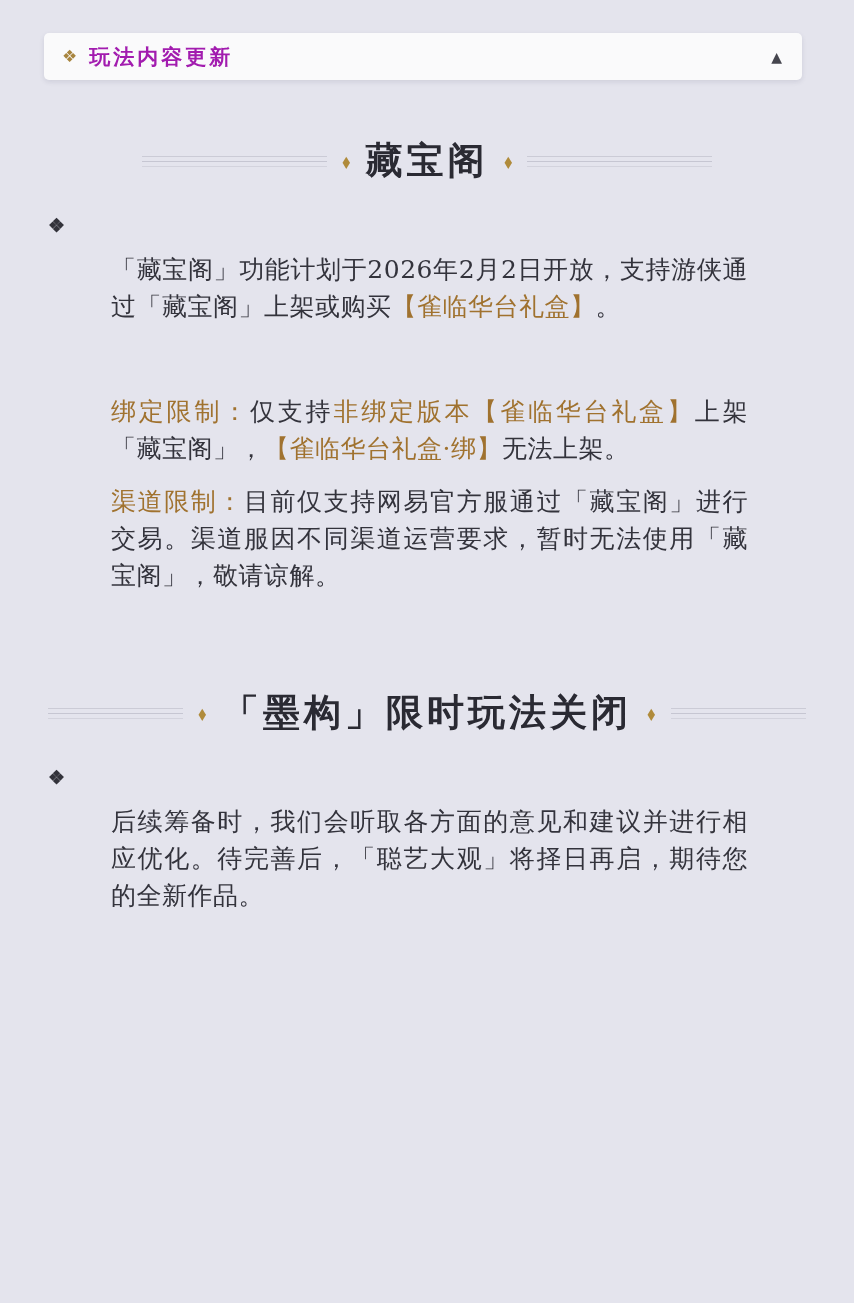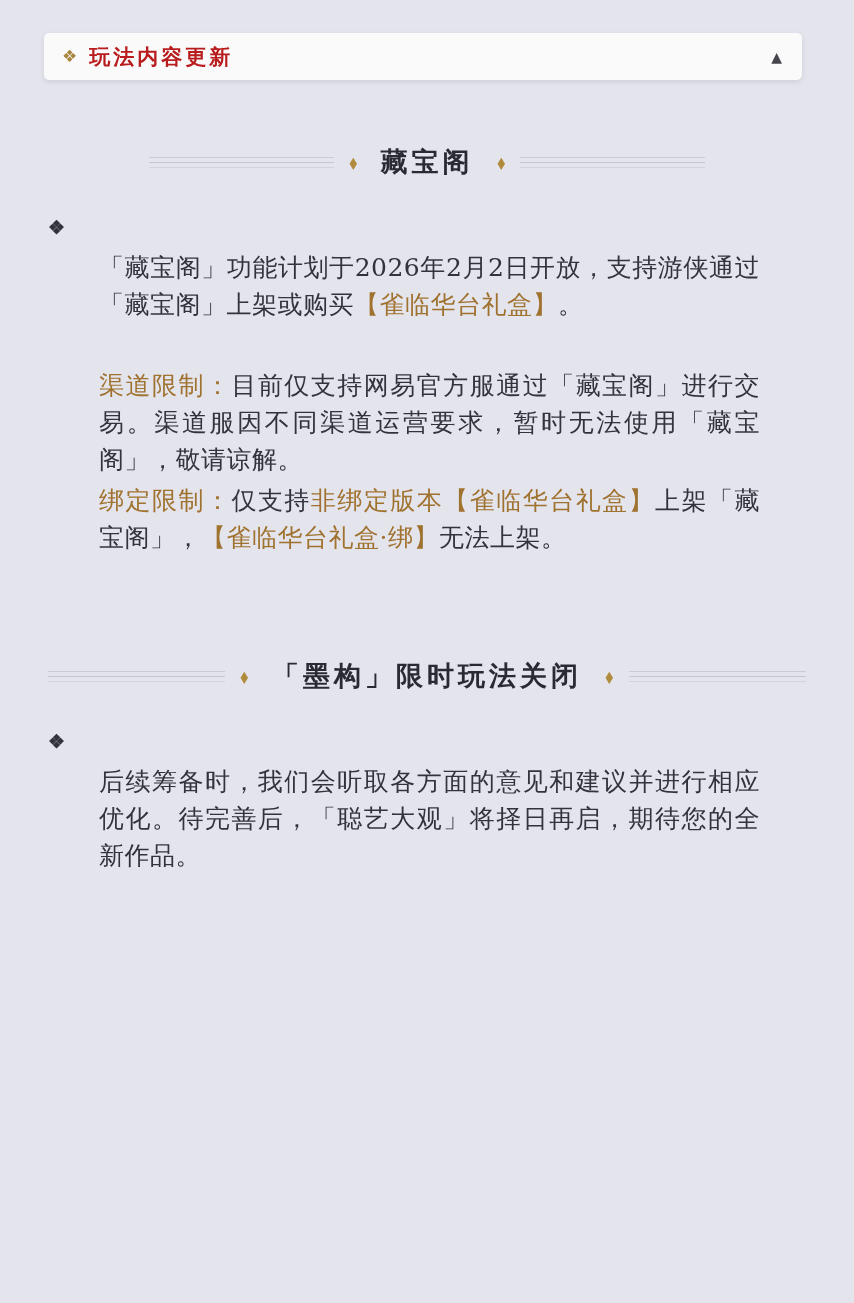--- a/index.html
+++ b/index.html
@@ -19,21 +19,21 @@
     box-shadow:0 2px 5px rgba(60,60,90,.12);
     display:flex;align-items:center;
     padding:0 20px 0 18px;
     box-sizing:border-box;
     cursor:pointer;
   }
   .header-bar .clover{
     color:#a8853f;font-size:17px;line-height:1;margin-right:12px;
   }
   .header-bar .bar-title{
-    font-size:21px;font-weight:bold;color:#b91c1c;letter-spacing:3px;
+    font-size:21px;font-weight:bold;color:#a21caf;letter-spacing:3px;
   }
   .header-bar .collapse{
     margin-left:auto;color:#45454e;font-size:14px;line-height:1;
   }
   
   .main{padding:0 48px;}
   
   .sec-title-row{
     display:flex;align-items:center;justify-content:center;
     gap:14px;
@@ -43,37 +43,37 @@
   .stave{
     flex:1;max-width:185px;height:9px;
     border-top:1px solid #cbcbd6;border-bottom:1px solid #d3d3dd;
     background:linear-gradient(#c6c6d2,#c6c6d2) center/100% 1px no-repeat;
   }
   .dia{
     color:#b08b3b;font-size:14px;line-height:1;
     transform:scale(.7,1.15);
   }
   .sec-title{
-    margin:8px;font-size:27px;font-weight:bold;color:#2a2a33;
+    margin:0;font-size:37px;font-weight:bold;color:#2a2a33;
     letter-spacing:4px;white-space:nowrap;
   }
   
   .blk-heading{
     display:flex;align-items:center;
     margin:30px 0 12px 0;
     font-size:26px;font-weight:bold;color:#26262e;
     letter-spacing:1px;
   }
   .blk-heading .hicon{
     color:#33333b;font-size:19px;margin-right:12px;line-height:1;
   }
   
   .blocks{padding:0 42px 0 47px;}
   .para{
-    margin:4px;font-size:25px;line-height:37px;
+    margin:16px;font-size:25px;line-height:37px;
     text-align:justify;letter-spacing:.5px;color:#33333c;
   }
   .para .gold{color:#a0722f;}
   .spacer{height:36px;}
 </style>
 </head>
 <body>
 
 <div class="header-bar">
   <span class="clover">❖</span>
@@ -92,24 +92,24 @@
       </div>
       <div class="blocks-wrap">
         <h3 class="blk-heading">
           <span class="hicon">❖</span>
         </h3>
         <div class="blocks">
           <p class="para"><span>「藏宝阁」功能计划于2026年2月2日开放，支持游侠通过「藏宝阁」上架或购买</span><span class="gold">【雀临华台礼盒】</span><span>。</span></p>
         </div>
         <div class="spacer"></div>
         <div class="blocks">
-          <p class="para"><span class="gold">渠道限制：</span><span>目前仅支持网易官方服通过「藏宝阁」进行交易。渠道服因不同渠道运营要求，暂时无法使用「藏宝阁」，敬请谅解。</span></p>
+          <p class="para"><span class="gold">绑定限制：</span><span>仅支持</span><span class="gold">非绑定版本【雀临华台礼盒】</span><span>上架「藏宝阁」，</span><span class="gold">【雀临华台礼盒·绑】</span><span>无法上架。</span></p>
         </div>
         <div class="blocks">
-          <p class="para"><span class="gold">绑定限制：</span><span>仅支持</span><span class="gold">非绑定版本【雀临华台礼盒】</span><span>上架「藏宝阁」，</span><span class="gold">【雀临华台礼盒·绑】</span><span>无法上架。</span></p>
+          <p class="para"><span class="gold">渠道限制：</span><span>目前仅支持网易官方服通过「藏宝阁」进行交易。渠道服因不同渠道运营要求，暂时无法使用「藏宝阁」，敬请谅解。</span></p>
         </div>
       </div>
     </section>
     <section class="sec sec-2">
       <div class="sec-title-row">
         <span class="stave"></span>
         <span class="dia">◆</span>
         <h2 class="sec-title">「墨构」限时玩法关闭</h2>
         <span class="dia">◆</span>
         <span class="stave"></span>

